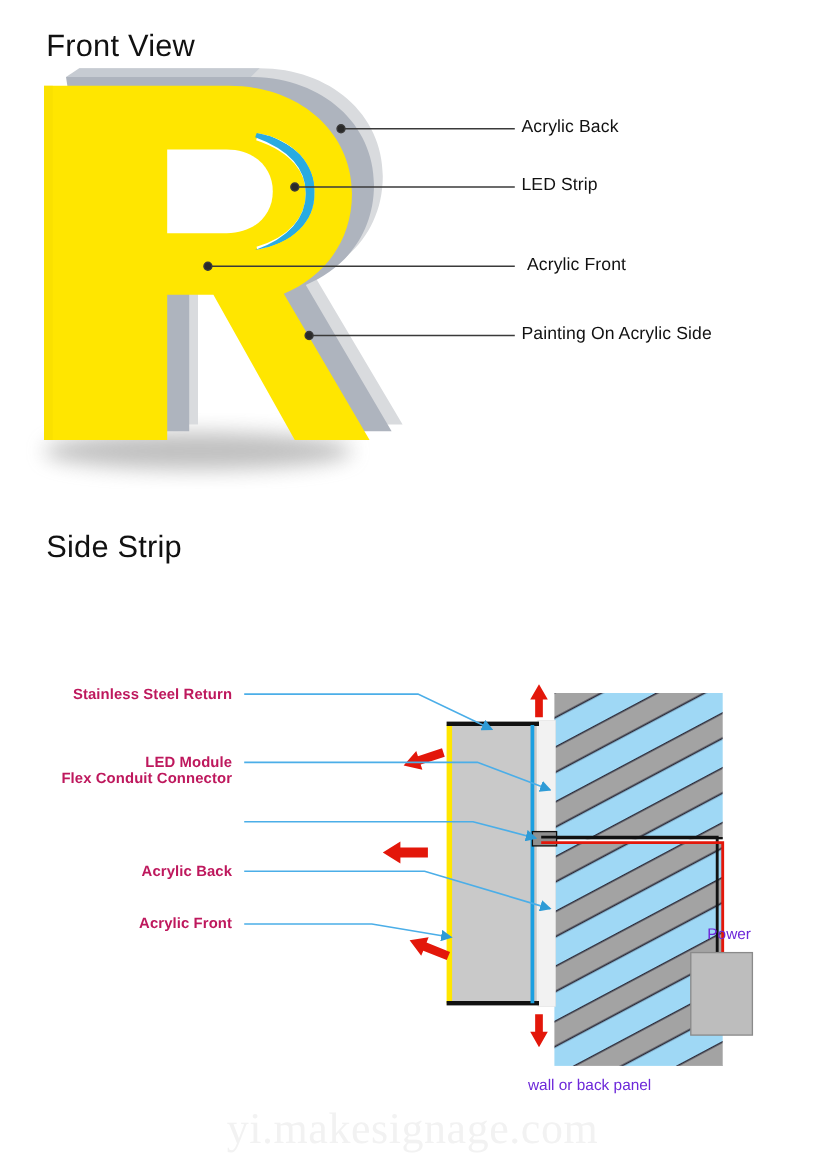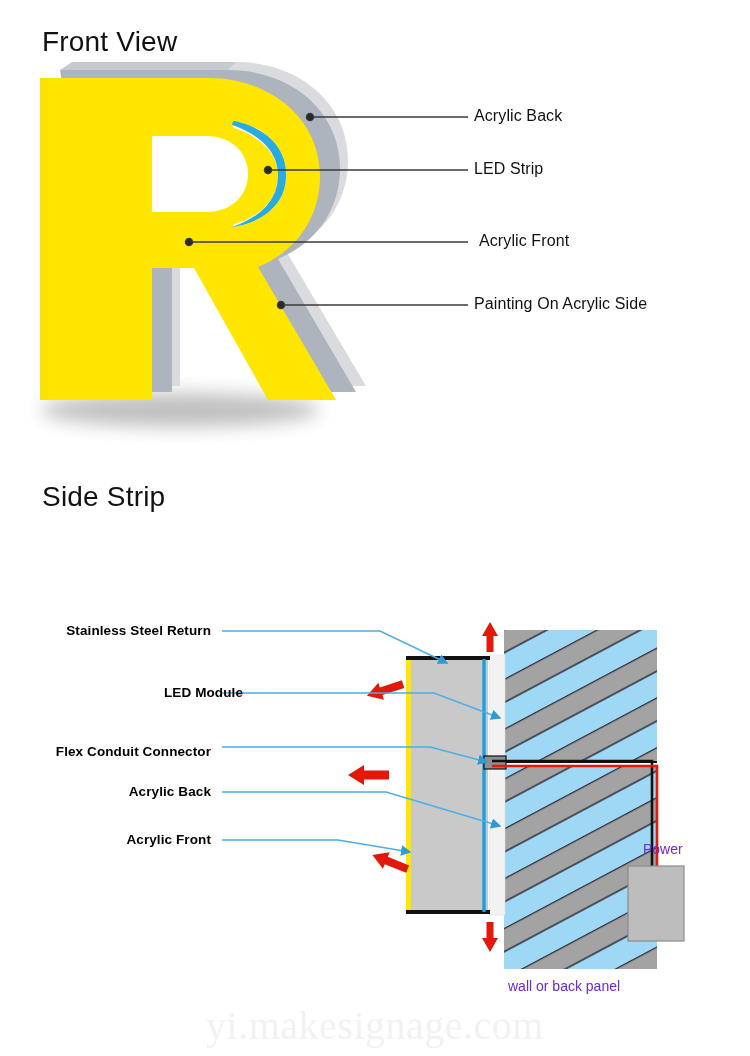--- a/index.html
+++ b/index.html
@@ -16,21 +16,21 @@
   #front-heading{left:42px;top:26px;}
   #side-heading{left:42px;top:481px;}
 
   
   .fv-label{
     position:absolute;font-size:16px;color:#111;white-space:nowrap;
     letter-spacing:0.1px;
   }
   
   .sv-label{
-    position:absolute;font-size:13.5px;font-weight:600;color:#000000;
+    position:absolute;font-size:13.5px;font-weight:600;color:#be185d;
     white-space:nowrap;text-align:right;letter-spacing:0.1px;
   }
   .plain-label{
     position:absolute;font-size:14px;color:#6d28d9;white-space:nowrap;
   }
 
   svg{position:absolute;left:0;top:0;overflow:visible;}
   .svg-front{width:750px;height:455px;}
   .svg-side{width:750px;height:420px;top:600px;}
 
@@ -166,23 +166,23 @@
     <g stroke="#4BAEE8" stroke-width="1.5" fill="none">
       <path d="M222,631 L380,631 L447,663" marker-end="url(#arrowTipBlue)"></path>
       <path d="M222,693 L434,693 L500,718" marker-end="url(#arrowTipBlue)"></path>
       <path d="M222,747 L430,747 L487,762" marker-end="url(#arrowTipBlue)"></path>
       <path d="M222,792 L386,792 L500,826" marker-end="url(#arrowTipBlue)"></path>
       <path d="M222,840 L338,840 L410,852" marker-end="url(#arrowTipBlue)"></path>
     </g>
   </svg>
 
   <div class="sv-label" style="left:0;top:623px;width:211px;">Stainless Steel Return</div>
-  <div class="sv-label" style="left:0;top:685px;width:211px;margin-left:32px;">LED Module</div>
-  <div class="sv-label" style="left:0;top:744px;width:211px;">Flex Conduit Connector</div>
+  <div class="sv-label" style="left:0;top:685px;width:211px;">LED Module</div>
+  <div class="sv-label" style="left:0;top:700px;width:211px;">Flex Conduit Connector</div>
   <div class="sv-label" style="left:0;top:784px;width:211px;">Acrylic  Back</div>
   <div class="sv-label" style="left:0;top:832px;width:211px;">Acrylic  Front</div>
 
   <div class="plain-label" style="left:643px;top:841px;">Power</div>
-  <div class="plain-label" style="left:508px;top:978px;">wall or back panel</div>
+  <div class="plain-label" style="left:480px;top:978px;">wall or back panel</div>
 
   <div class="watermark">yi.makesignage.com</div>
 
 </div>
 
 </body></html>

